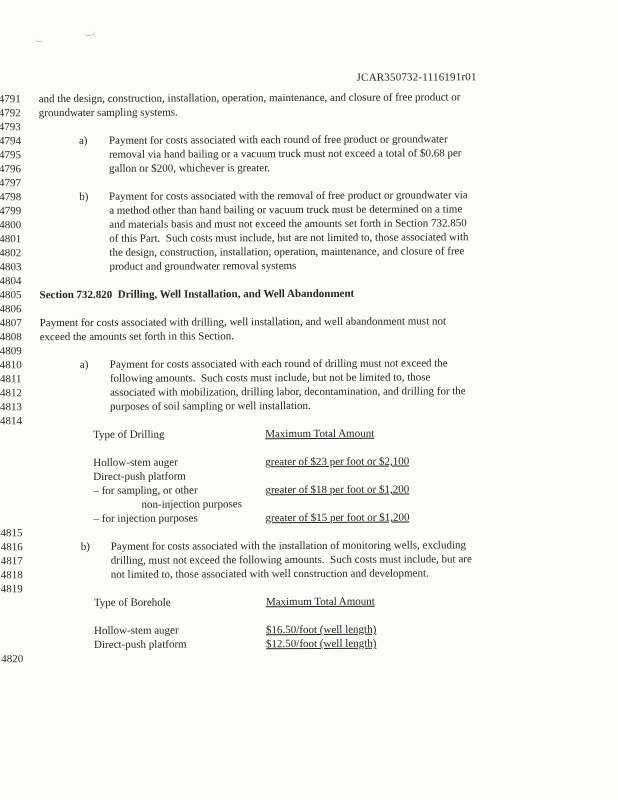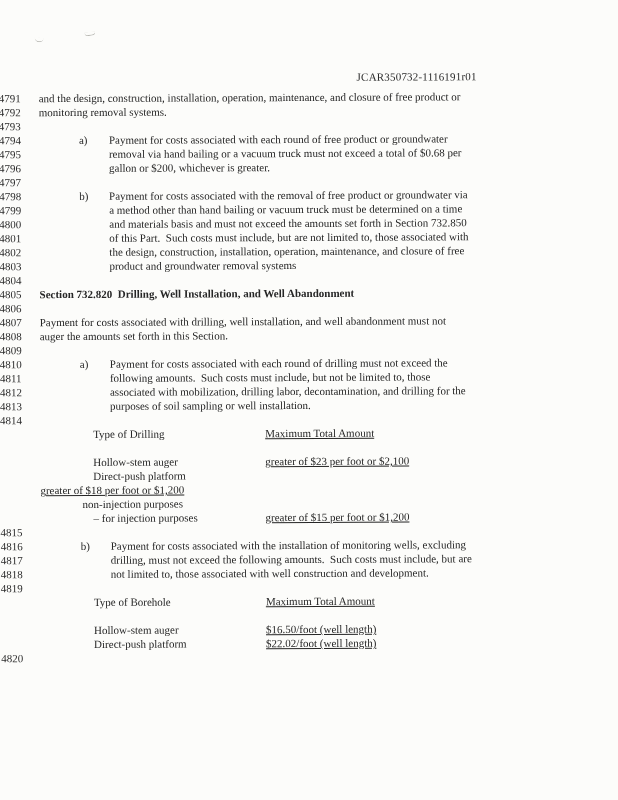--- a/index.html
+++ b/index.html
@@ -27,72 +27,72 @@
     font-size:11px; line-height:14px;
     white-space:pre;
     color:#262626;
   }
   .num { flex:none; width:40px; color:#2e2e2e; }
   .text { flex:none; }
   .bold { font-weight:bold; }
   .label { flex:none; margin-left:40px; width:30px; }
   .indent2 { margin-left:70px; }
   .col1 { flex:none; margin-left:53px; width:172px; }
-  .col1.extra { margin-left:42px; width:164px; }
+  .col1.extra { margin-left:101px; width:164px; }
   .col2 { flex:none;text-decoration:underline; }
   
   .scan-mark { position:absolute; border-bottom:1px solid #b7b7b2; }
   .scan-mark.m1 { left:36px; top:36px; width:9px; height:5px; border-radius:0 0 6px 6px; transform:rotate(10deg); }
   .scan-mark.m2 { left:86px; top:31px; width:11px; height:4px; border-radius:0 0 8px 8px; transform:rotate(-6deg); }
 </style>
 </head>
 <body>
 
 <div class="page">
   <div class="scan-tilt">
     <div class="scan-mark m1"></div>
     <div class="scan-mark m2"></div>
     <div class="header-ref">JCAR350732-1116191r01</div>
     <div class="doc-body" id="doc-rows">
         <div class="row"><span class="num">4791</span><span class="text">and the design, construction, installation, operation, maintenance, and closure of free product or</span></div>
-        <div class="row"><span class="num">4792</span><span class="text">monitoring removal systems.</span></div>
+        <div class="row"><span class="num">4792</span><span class="text">groundwater sampling systems.</span></div>
         <div class="row"><span class="num">4793</span></div>
         <div class="row"><span class="num">4794</span><span class="label">a)</span><span class="text">Payment for costs associated with each round of free product or groundwater</span></div>
         <div class="row"><span class="num">4795</span><span class="text indent2">removal via hand bailing or a vacuum truck must not exceed a total of $0.68 per</span></div>
         <div class="row"><span class="num">4796</span><span class="text indent2">gallon or $200, whichever is greater.</span></div>
         <div class="row"><span class="num">4797</span></div>
         <div class="row"><span class="num">4798</span><span class="label">b)</span><span class="text">Payment for costs associated with the removal of free product or groundwater via</span></div>
         <div class="row"><span class="num">4799</span><span class="text indent2">a method other than hand bailing or vacuum truck must be determined on a time</span></div>
         <div class="row"><span class="num">4800</span><span class="text indent2">and materials basis and must not exceed the amounts set forth in Section 732.850</span></div>
         <div class="row"><span class="num">4801</span><span class="text indent2">of this Part.  Such costs must include, but are not limited to, those associated with</span></div>
         <div class="row"><span class="num">4802</span><span class="text indent2">the design, construction, installation, operation, maintenance, and closure of free</span></div>
         <div class="row"><span class="num">4803</span><span class="text indent2">product and groundwater removal systems</span></div>
         <div class="row"><span class="num">4804</span></div>
         <div class="row"><span class="num">4805</span><span class="text bold">Section 732.820  Drilling, Well Installation, and Well Abandonment</span></div>
         <div class="row"><span class="num">4806</span></div>
         <div class="row"><span class="num">4807</span><span class="text">Payment for costs associated with drilling, well installation, and well abandonment must not</span></div>
-        <div class="row"><span class="num">4808</span><span class="text">auger the amounts set forth in this Section.</span></div>
+        <div class="row"><span class="num">4808</span><span class="text">exceed the amounts set forth in this Section.</span></div>
         <div class="row"><span class="num">4809</span></div>
         <div class="row"><span class="num">4810</span><span class="label">a)</span><span class="text">Payment for costs associated with each round of drilling must not exceed the</span></div>
         <div class="row"><span class="num">4811</span><span class="text indent2">following amounts.  Such costs must include, but not be limited to, those</span></div>
         <div class="row"><span class="num">4812</span><span class="text indent2">associated with mobilization, drilling labor, decontamination, and drilling for the</span></div>
         <div class="row"><span class="num">4813</span><span class="text indent2">purposes of soil sampling or well installation.</span></div>
         <div class="row"><span class="num">4814</span></div>
         <div class="row"><span class="num"></span><span class="col1">Type of Drilling</span><span class="col2">Maximum Total Amount</span></div>
         <div class="row"><span class="num"></span></div>
         <div class="row"><span class="num"></span><span class="col1">Hollow-stem auger</span><span class="col2">greater of $23 per foot or $2,100</span></div>
         <div class="row"><span class="num"></span><span class="col1">Direct-push platform</span></div>
-        <div class="row"><span class="num"></span><span class="col2">greater of $18 per foot or $1,200</span></div>
+        <div class="row"><span class="num"></span><span class="col1">– for sampling, or other</span><span class="col2">greater of $18 per foot or $1,200</span></div>
         <div class="row"><span class="num"></span><span class="col1 extra">non-injection purposes</span></div>
         <div class="row"><span class="num"></span><span class="col1">– for injection purposes</span><span class="col2">greater of $15 per foot or $1,200</span></div>
         <div class="row"><span class="num">4815</span></div>
         <div class="row"><span class="num">4816</span><span class="label">b)</span><span class="text">Payment for costs associated with the installation of monitoring wells, excluding</span></div>
         <div class="row"><span class="num">4817</span><span class="text indent2">drilling, must not exceed the following amounts.  Such costs must include, but are</span></div>
         <div class="row"><span class="num">4818</span><span class="text indent2">not limited to, those associated with well construction and development.</span></div>
         <div class="row"><span class="num">4819</span></div>
         <div class="row"><span class="num"></span><span class="col1">Type of Borehole</span><span class="col2">Maximum Total Amount</span></div>
         <div class="row"><span class="num"></span></div>
         <div class="row"><span class="num"></span><span class="col1">Hollow-stem auger</span><span class="col2">$16.50/foot (well length)</span></div>
-        <div class="row"><span class="num"></span><span class="col1">Direct-push platform</span><span class="col2">$22.02/foot (well length)</span></div>
+        <div class="row"><span class="num"></span><span class="col1">Direct-push platform</span><span class="col2">$12.50/foot (well length)</span></div>
         <div class="row"><span class="num">4820</span></div>
       </div>
   </div>
 </div>
 
 </body></html>

